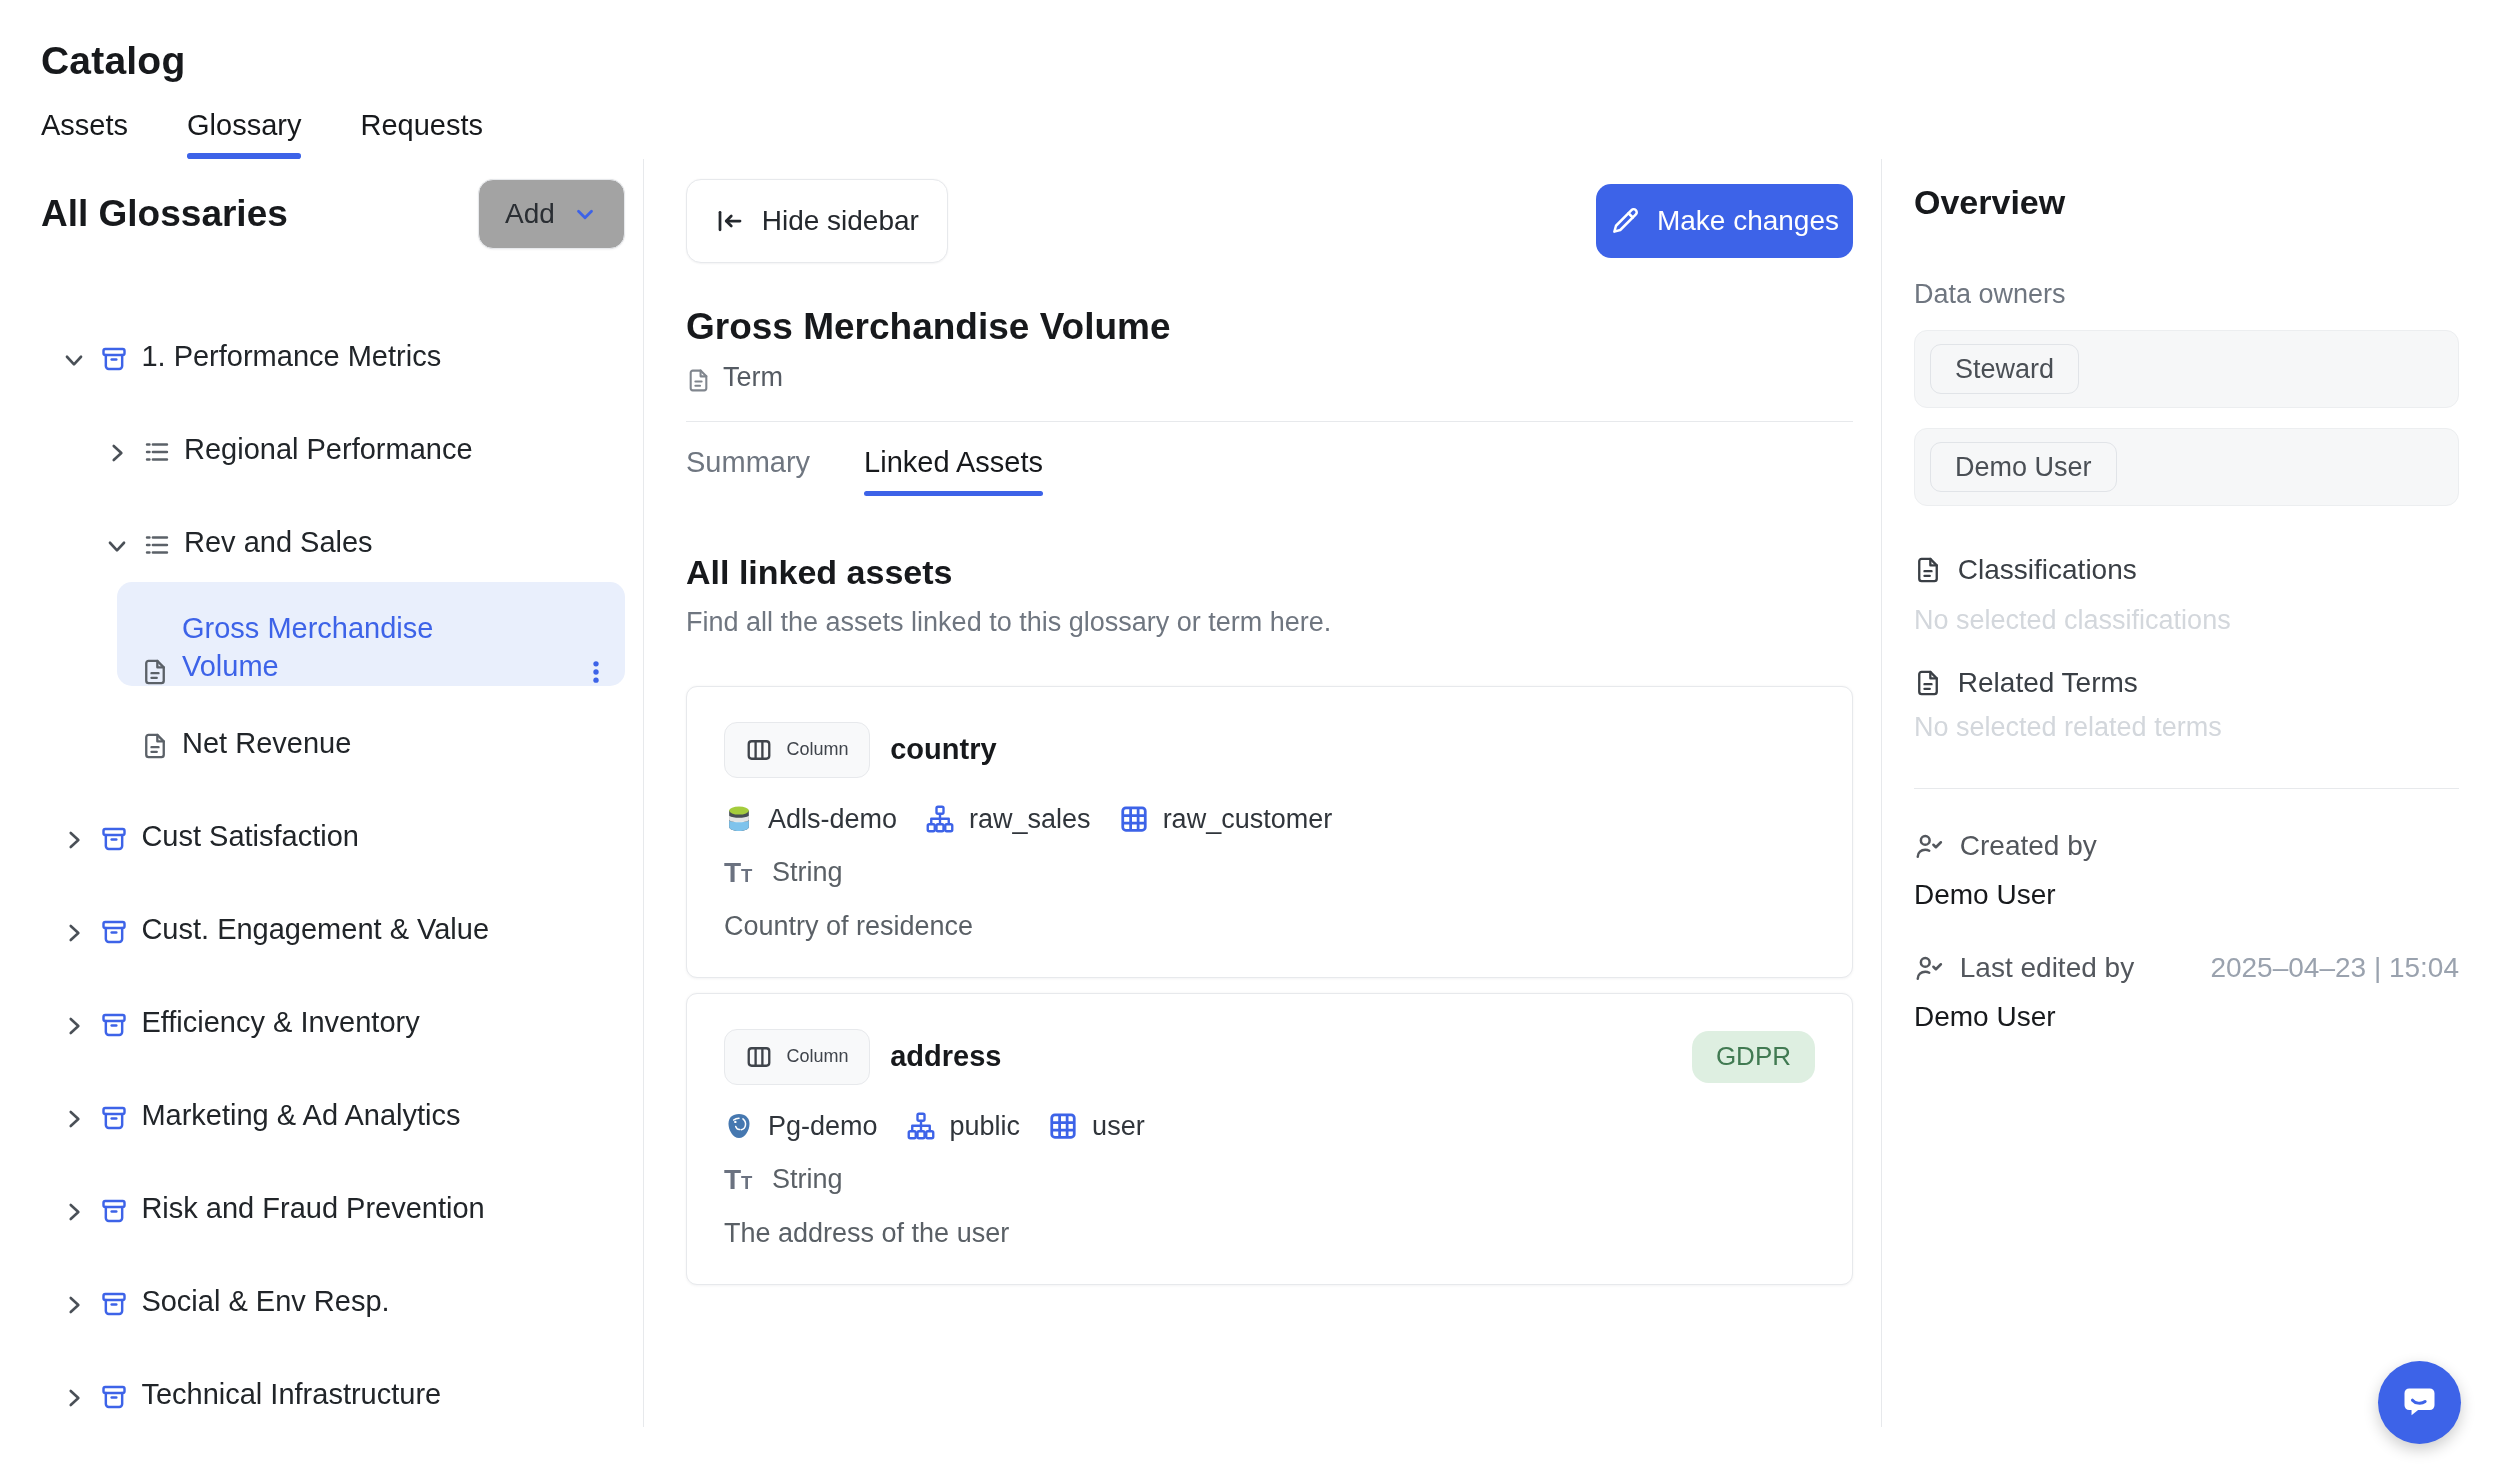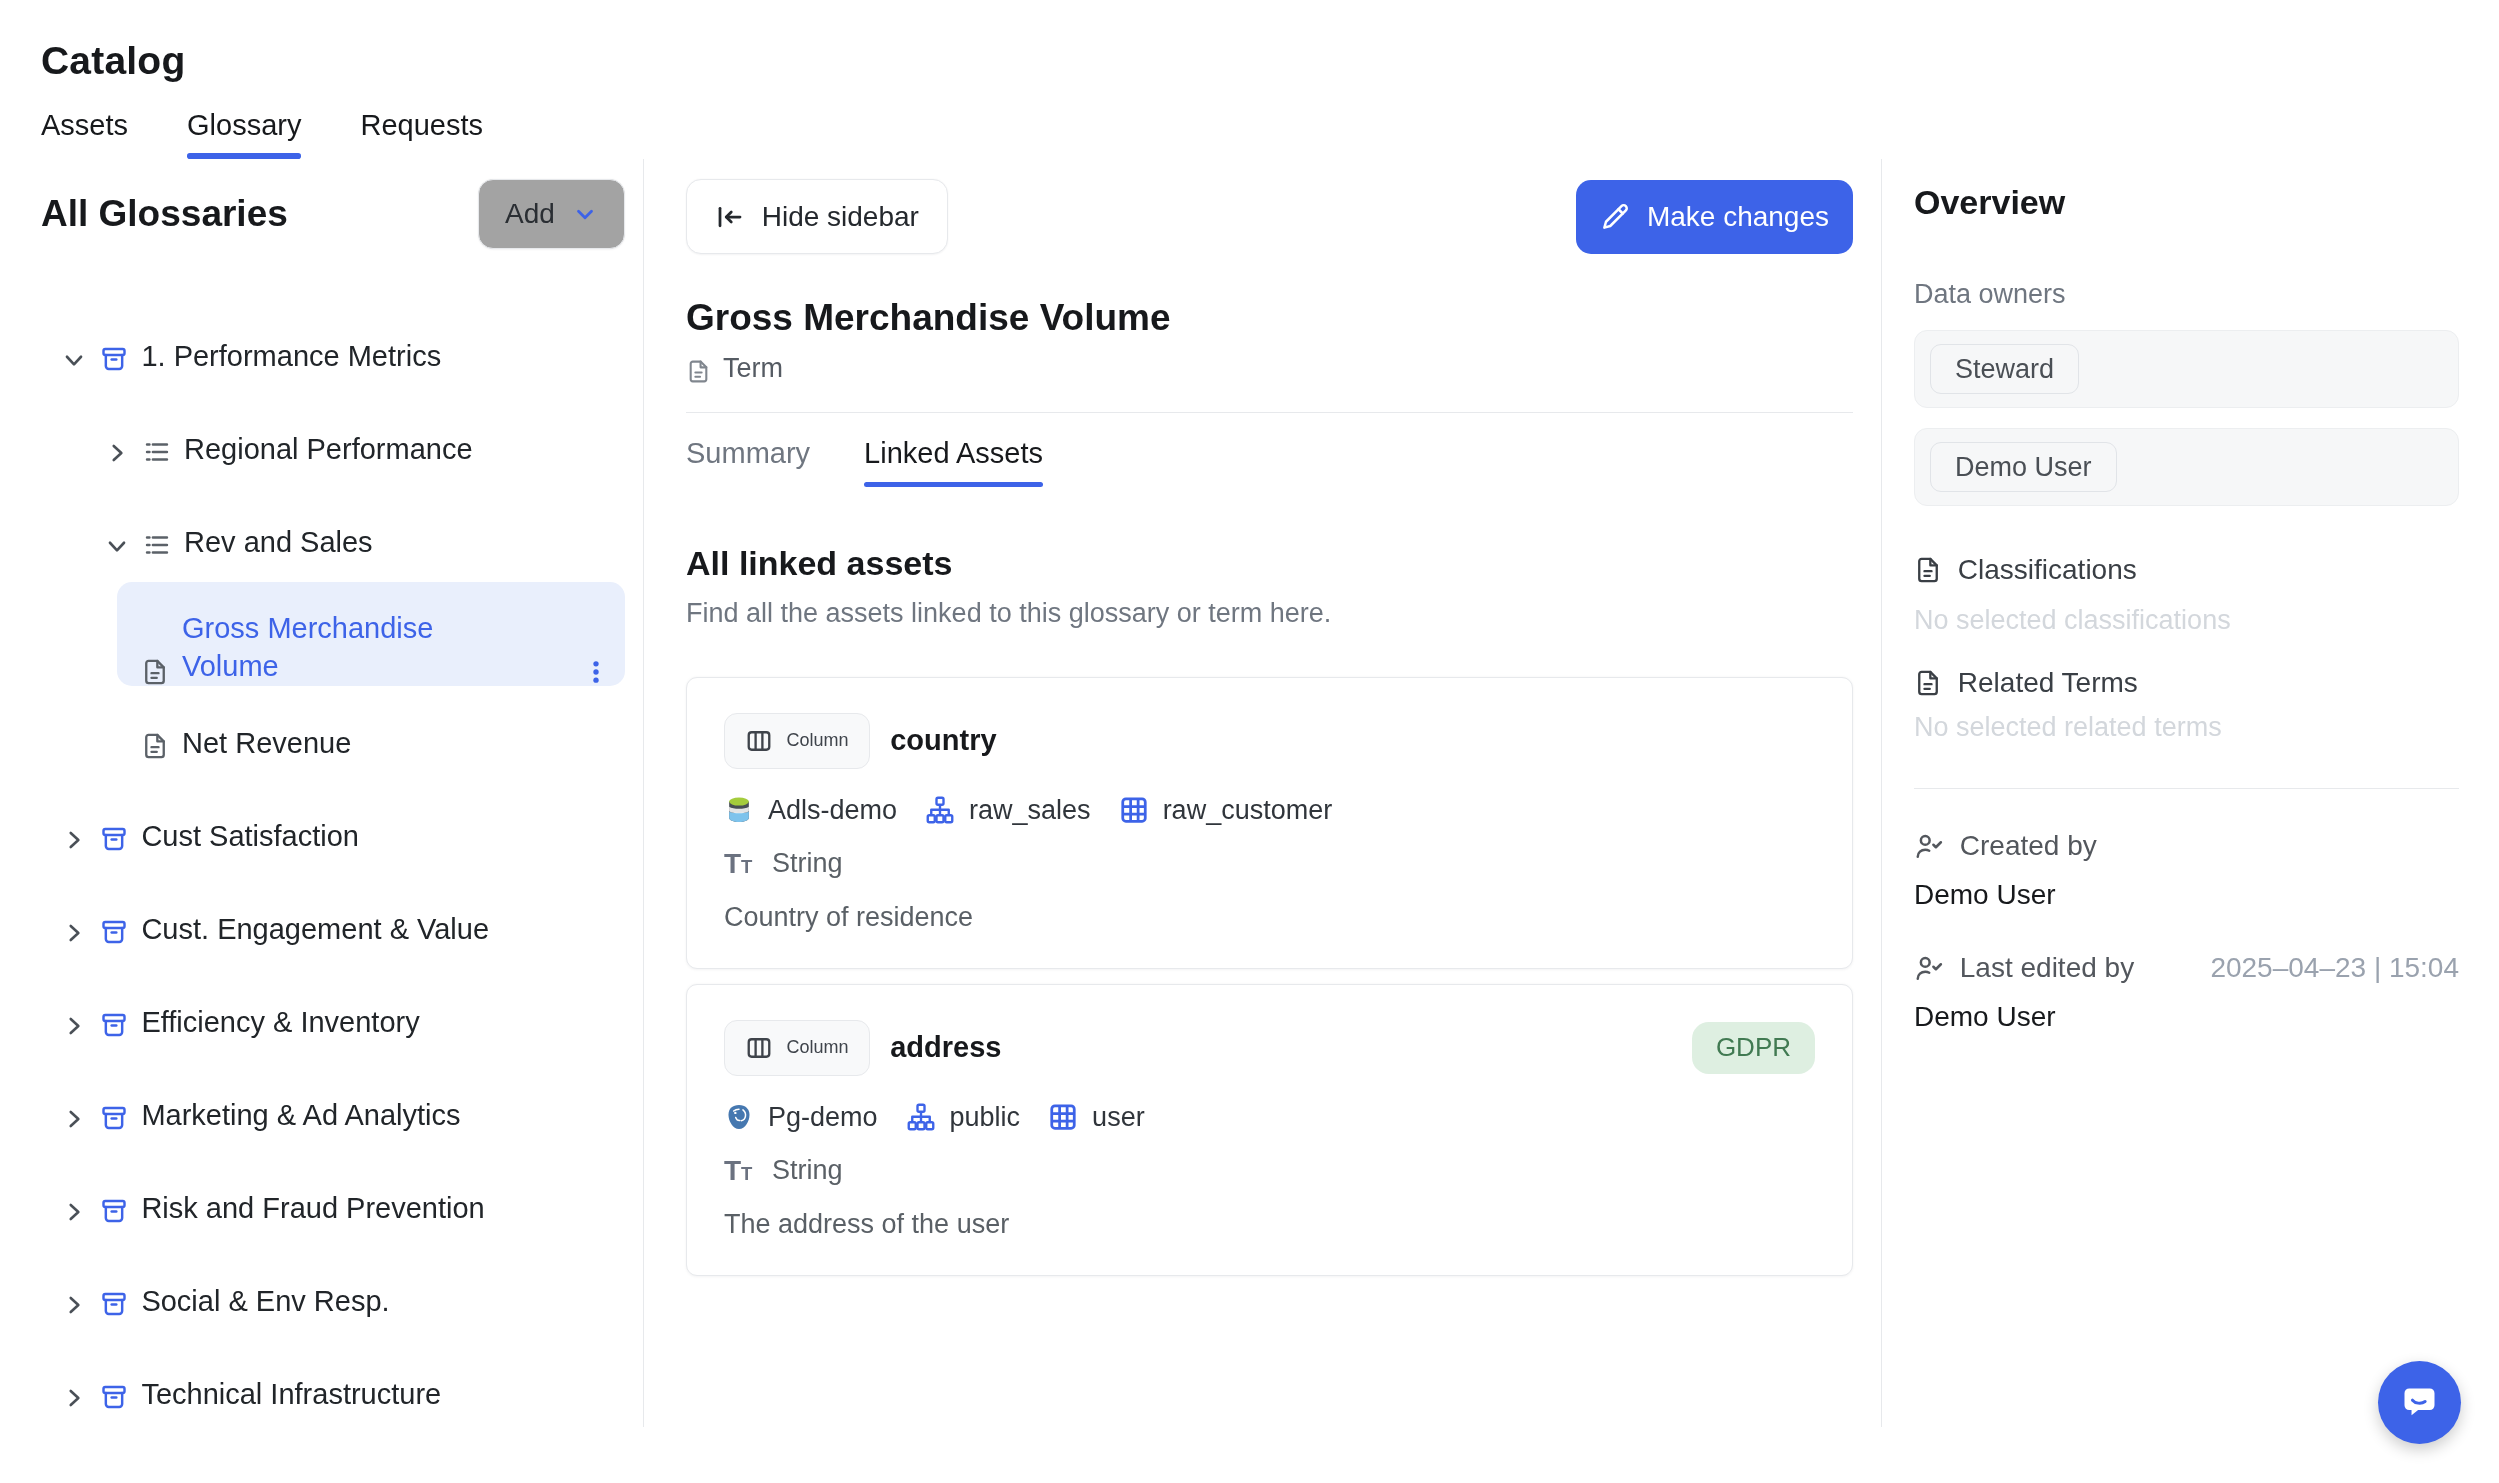--- a/index.html
+++ b/index.html
@@ -52,26 +52,26 @@
   .trow svg.ico{width:28px;height:28px;flex:0 0 28px;}
   .trow.sel{margin-left:76px;margin-top:-18.5px;margin-bottom:22px;height:104px;width:508px;
     padding-left:24px;padding-right:15px;background:var(--sel-bg);border-radius:15px;
     color:var(--accent);white-space:normal;}
   .trow.sel .lbl{max-width:287px;line-height:1.3;}
   .kebab{margin-left:auto;width:28px;height:28px;cursor:pointer;flex:0 0 28px;}
 
   
   .main{flex:1;border-right:1.4px solid var(--border);padding:20.4px 28px 0 42px;min-width:0;}
   .main-head{display:flex;align-items:center;justify-content:space-between;}
-  .hide-btn{display:inline-flex;align-items:center;gap:16.7px;height:75px;padding:0 28px;
+  .hide-btn{display:inline-flex;align-items:center;gap:16.7px;height:84px;padding:0 28px;
     background:#fff;border:1.4px solid var(--border);border-radius:15px;
     font-family:inherit;font-size:28px;font-weight:500;color:#24282D;cursor:pointer;
     box-shadow:0 0.9px 1.9px rgba(16,24,40,.05);text-align:right;}
   .hide-btn svg{width:30px;height:30px;}
-  .primary-btn{display:inline-flex;align-items:center;gap:16.7px;height:74px;padding:0 24px;
+  .primary-btn{display:inline-flex;align-items:center;gap:16.7px;height:74px;padding:0 14px;
     background:var(--accent);border:none;border-radius:15px;font-family:inherit;
     font-size:28px;font-weight:500;color:#fff;cursor:pointer;}
   .primary-btn svg{width:30px;height:30px;}
 
   .asset-title{margin-top:43px;font-size:37px;font-weight:700;}
   .type-row{display:flex;align-items:flex-end;gap:12px;margin-top:14px;
     font-size:27px;color:var(--gray2);}
   .type-row svg{width:25px;height:25px;}
   .main-divider{margin-top:28px;border:none;border-top:1.4px solid var(--border);}
 

